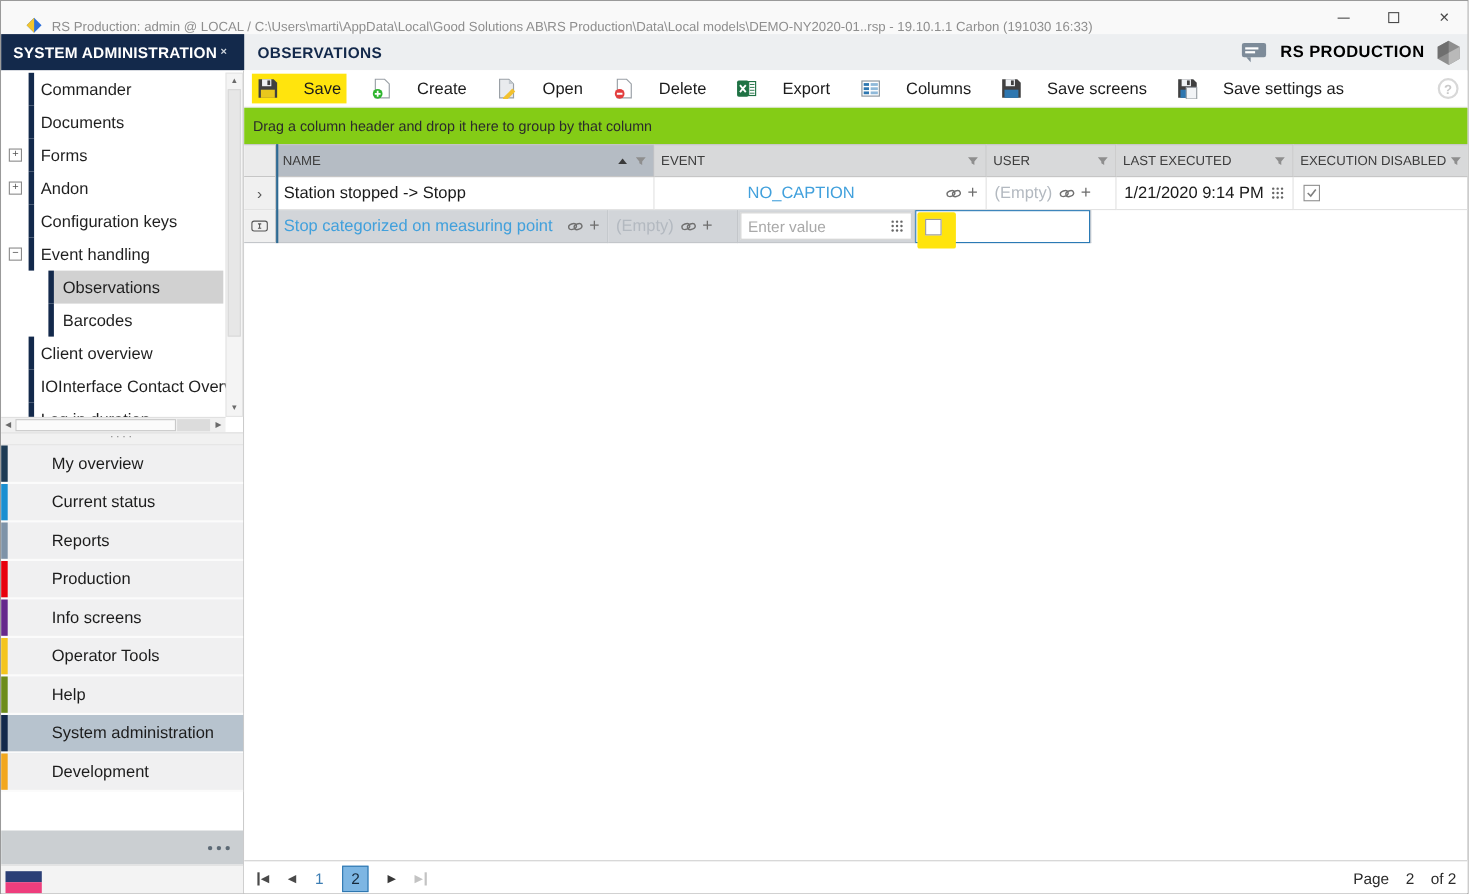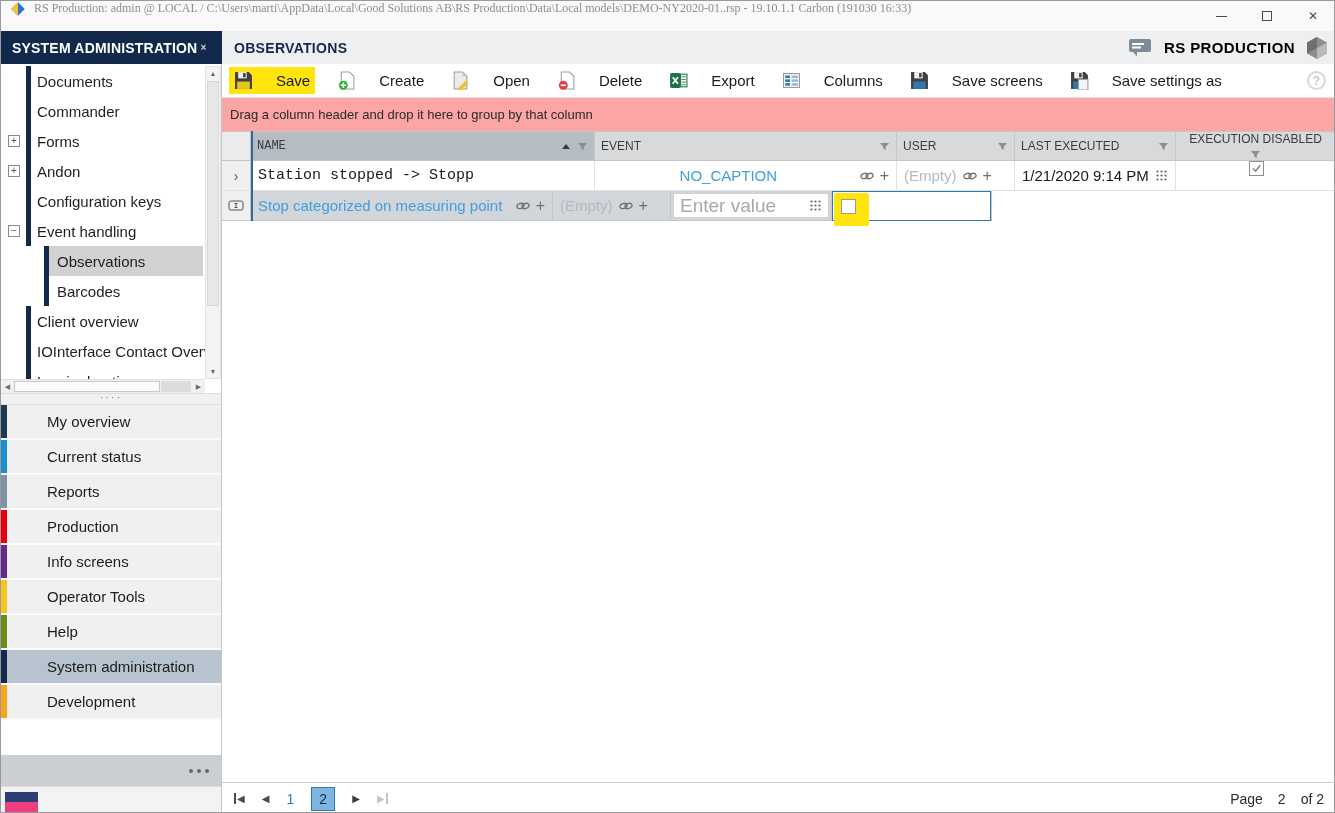--- a/index.html
+++ b/index.html
@@ -1,20 +1,20 @@
 <!DOCTYPE html>
 <html><head>
 <meta charset="utf-8">
 <style>
   * { margin:0; padding:0; box-sizing:border-box; }
   html,body { width:1335px; height:813px; }
   body { font-family:"Liberation Sans",sans-serif; background:#fff; position:relative; overflow:hidden; border:1px solid #9a9a9a; }
 
   
-  .titlebar { position:absolute; left:0; top:0; width:1335px; height:30px; background:#f9f9f9; display:flex; align-items:flex-start; padding-left:9px;font-family:Liberation Serif, serif; }
+  .titlebar { position:absolute; left:0; top:0; width:1335px; height:30px; background:#f9f9f9; display:flex; align-items:flex-end; padding-left:22px; }
   .app-icon { width:16px; height:16px; flex:0 0 16px; }
   .title-text { color:#8e8e8e; font-size:12px; margin-left:8px; white-space:nowrap; overflow:hidden; }
   .win-controls { position:absolute; right:0; top:0; height:30px; display:flex; }
   .win-btn { width:46px; height:30px; display:flex; align-items:center; justify-content:center; color:#4a4a4a; font-size:12px; }
   .glyph-min { width:11px; height:1px; background:#4a4a4a; display:block; }
   .glyph-max { width:10px; height:10px; border:1px solid #4a4a4a; display:block; }
 
   
   .appbar { position:absolute; left:0; top:30px; width:1335px; height:33px; background:#edeff1; }
   .appbar-left { position:absolute; left:0; top:0; width:221px; height:33px; background:#13294b; color:#fff; font-weight:bold; font-size:14px; display:flex; align-items:center; padding-left:11px; letter-spacing:.2px; }
@@ -54,46 +54,46 @@
   .corner-logo { position:absolute; left:4px; top:5px; width:33px; height:20px; }
   .corner-logo .t { height:10px; background:#2b3f76; }
   .corner-logo .b { height:10px; background:#ee3e7d; }
 
   
   .main { position:absolute; left:221px; top:63px; width:1114px; height:750px; background:#fff; }
   .toolbar { position:absolute; left:0; top:0; right:0; height:34px; display:flex; align-items:center; padding-left:7px; gap:17px; border-bottom:1px solid #e4e4e4; background:#fff; }
   .tbtn { display:flex; align-items:center; gap:23px; font-size:15px; color:#1b1b1b; padding:4px 5px; }
   .tbtn.hl { background:#ffe40d; }
   .help-btn { position:absolute; right:10px; top:7px; width:19px; height:19px; border:2px solid #d8d8d8; border-radius:50%; color:#c9c9c9; font-size:12px; font-weight:bold; display:flex; align-items:center; justify-content:center; }
-  .group-hint { position:absolute; left:0; top:34px; right:0; height:33px; display:flex; align-items:center; padding-left:8px; font-size:13px; color:#2b2b2b; background:#fca5a5; }
+  .group-hint { position:absolute; left:0; top:34px; right:0; height:33px; display:flex; align-items:center; padding-left:8px; font-size:13px; color:#2b2b2b; background:#84cc16; }
 
   .grid { position:absolute; left:0; top:67px; right:0; }
   .grow { display:flex; height:30px; position:relative; }
   .cell { position:relative; display:flex; align-items:center; padding:0 7px; font-size:15px; color:#1a1a1a; border-right:1px solid #e2e2e2; border-bottom:1px solid #e2e2e2; overflow:visible; }
-  .c-ind  { width:29px; } .c-name { width:344px;font-family:Liberation Mono, monospace; } .c-event { width:302px; } .c-user { width:118px; } .c-last { width:161px;align-items:center; } .c-exec { width:160px;flex-direction:column; }
+  .c-ind  { width:29px; } .c-name { width:344px; } .c-event { width:302px; } .c-user { width:118px; } .c-last { width:161px;align-items:center; } .c-exec { width:160px; }
   .hrow .cell { font-size:12px; color:#3c3c3c; border-right:1px solid #c6c6c6; border-top:1px solid #c6c6c6; border-bottom:1px solid #c6c6c6; background:#d8d9da; padding:0 6px; }
   .hrow .c-ind { background:#ebebeb; }
   .hrow .c-name { background:#b5bcc4; }
   .hcl { flex:1; white-space:nowrap; overflow:hidden; }
   .sort-asc { width:0; height:0; border-left:4px solid transparent; border-right:4px solid transparent; border-bottom:5px solid #3a3a3a; margin-right:7px; }
   .funnel { flex:0 0 auto; }
   .blue-div { position:absolute; left:29px; top:0; width:2px; height:90px; background:#2e6a93; z-index:6; }
   .ind-cell { background:#f0f0f0; border-right:1px solid #c9c9c9; justify-content:center; color:#555; font-size:14px; padding:0; }
   .row-sel .cell { background:#d2d5d9; border-right-color:#c3c6ca; border-bottom-color:#c3c6ca; }
   .row-sel .ind-cell { background:#f0f0f0; }
   .link { color:#41a0dc; white-space:nowrap; overflow:hidden; flex:1; }
   .ev-center { text-align:center; }
   .icon-pair { display:flex; align-items:center; gap:5px; margin-left:4px; flex:0 0 auto; }
   .plus-glyph { color:#6e6e6e; font-size:16px; line-height:1; }
   .empty-val { color:#b3b9c0; }
   .user-cell { justify-content:flex-start; gap:5px; }
   .dotgrid { margin-left:auto; flex:0 0 auto; }
   .checkbox { width:15px; height:15px; border:1px solid #8f8f8f; background:#fff; display:flex; align-items:center; justify-content:center; margin-left:2px; }
   .last-editor { position:absolute; left:2px; top:2px; right:2px; bottom:2px; background:#fff; border:1px solid #cfcfcf; display:flex; align-items:center; padding:0 6px; }
-  .last-editor input { border:none; outline:none; flex:1; min-width:0; font-size:19px; color:#333; background:transparent; font-family:"Liberation Sans",sans-serif; }
+  .last-editor input { border:none; outline:none; flex:1; min-width:0; font-size:14px; color:#333; background:transparent; font-family:"Liberation Sans",sans-serif; }
   .last-editor input::placeholder { color:#a9a9a9; }
   .exec-editor { position:absolute; left:0; top:0; right:0; bottom:-1px; background:#fff; border:1px solid #2a7ab5; z-index:4; display:flex; align-items:center; padding:0 6px; }
   .hl-blob { position:absolute; left:1px; top:1px; width:35px; height:33px; background:#ffe40d; border-radius:2px; }
   .exec-editor .checkbox { position:relative; z-index:2; border-color:#9a9a9a; }
 
   .pager { position:absolute; left:0; right:0; bottom:0; height:32px; border-top:1px solid #cfcfcf; background:#fff; display:flex; align-items:center; padding:0 12px; font-size:14px; }
   .pgroup { display:flex; align-items:center; gap:17px; }
   .ptri { font-size:10px; }
   .pfirst { color:#4a4a4a; border-left:2px solid #4a4a4a; padding-left:1px; }
   .pprev { color:#4a4a4a; }
@@ -147,25 +147,25 @@
       <path d="M11 12l10-5.5v11L11 23z" fill="#b9b9b9"></path>
     </svg>
   </div>
 </div>
 
 <div class="left-panel">
 
   <div class="tree">
     <div class="titem l0">
         <span class="bar"></span>
+        <span class="tlabel">Commander</span>
+      </div>
+    <div class="titem l0">
+        <span class="bar"></span>
         <span class="tlabel">Documents</span>
-      </div>
-    <div class="titem l0">
-        <span class="bar"></span>
-        <span class="tlabel">Commander</span>
       </div>
     <div class="titem l0">
         <span class="expander">+</span>
         <span class="bar"></span>
         <span class="tlabel">Forms</span>
       </div>
     <div class="titem l0">
         <span class="expander">+</span>
         <span class="bar"></span>
         <span class="tlabel">Andon</span>

